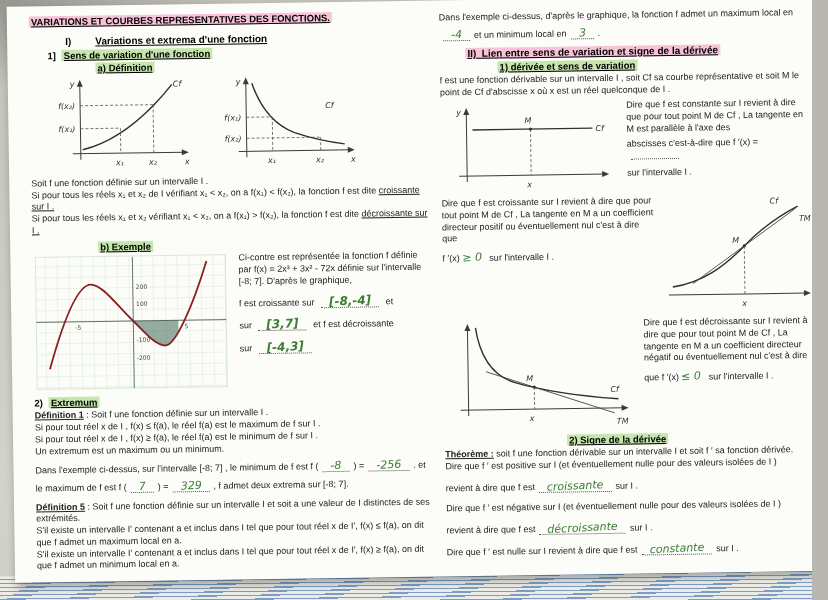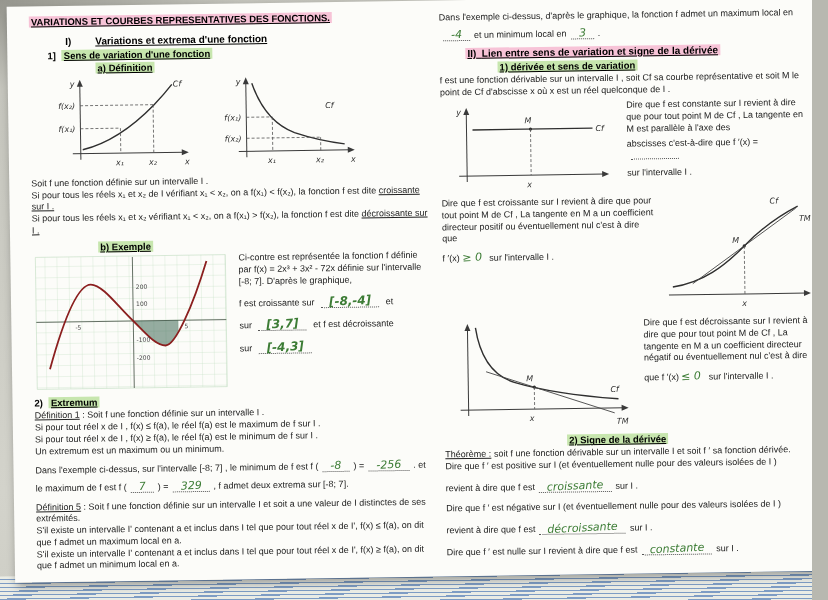--- a/index.html
+++ b/index.html
@@ -24,21 +24,21 @@
     transform: rotate(-0.85deg); transform-origin: 40% 40%;
     box-shadow: 2px 4px 10px rgba(0,0,0,0.35);
   }
   .col-left  { position: absolute; left: 22px;  top: 10px; width: 396px; }
   .col-right { position: absolute; left: 432px; top: 12px; width: 372px; }
   p, .body { margin: 0; font-size: 9px; line-height: 1.3; color: #222; }
   .title { font-size: 9.5px; font-weight: bold; margin-bottom: 9px; }
   .hl-pink  { background: #f7c3d7; padding: 0 2px; }
   .hl-green { background: #c7e6ae; padding: 0 2px; }
   .u { text-decoration: underline; }
-  .bold { font-weight: normal; }
+  .bold { font-weight: bold; }
   .h1 { font-size: 10px; font-weight: bold; margin: 2px 0 3px 36px; }
   .h1 .num { margin-right: 24px; }
   .h2 { font-size: 9.5px; font-weight: bold; margin: 2px 0 2px 18px; }
   .h2 .num { margin-right: 6px; }
   .indent-a { margin-left: 66px; }
   .noindent { margin-left: 0; }
   .graph-pair { display: flex; gap: 28px; margin: 2px 0 4px 26px; }
   .ex-row { display: flex; gap: 10px; margin-top: 2px; }
   .ex-text { flex: 1; }
   .ex-line { margin-top: 7px; }

